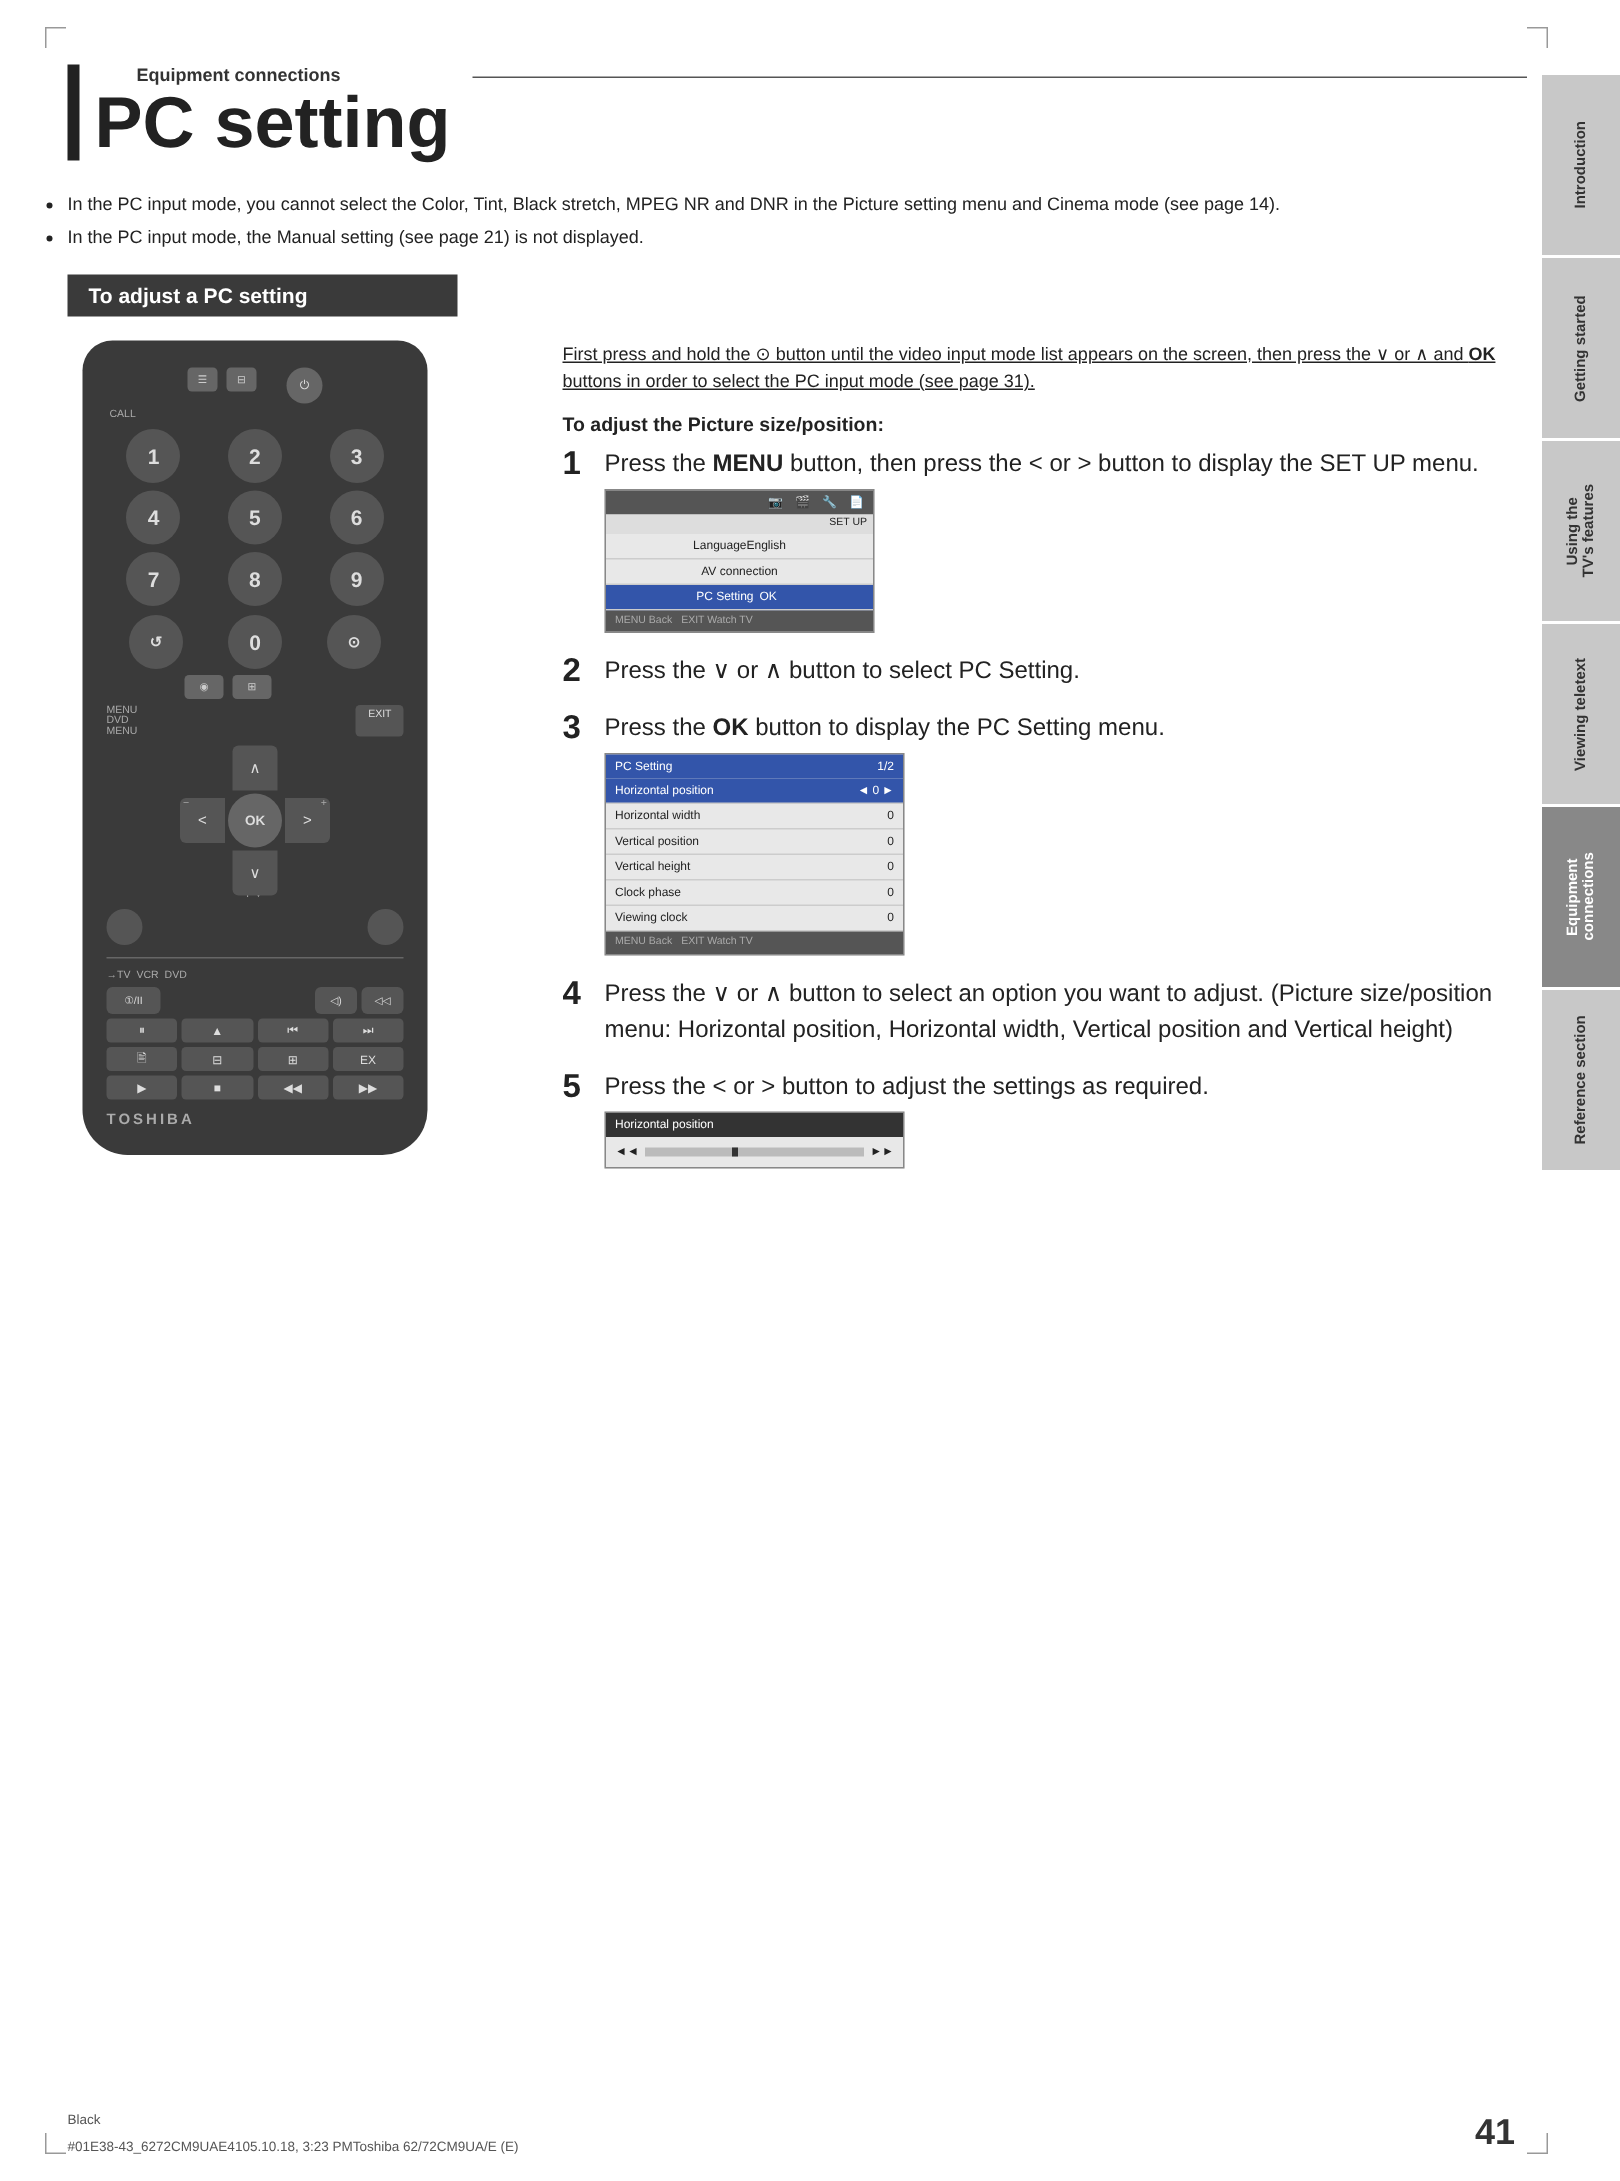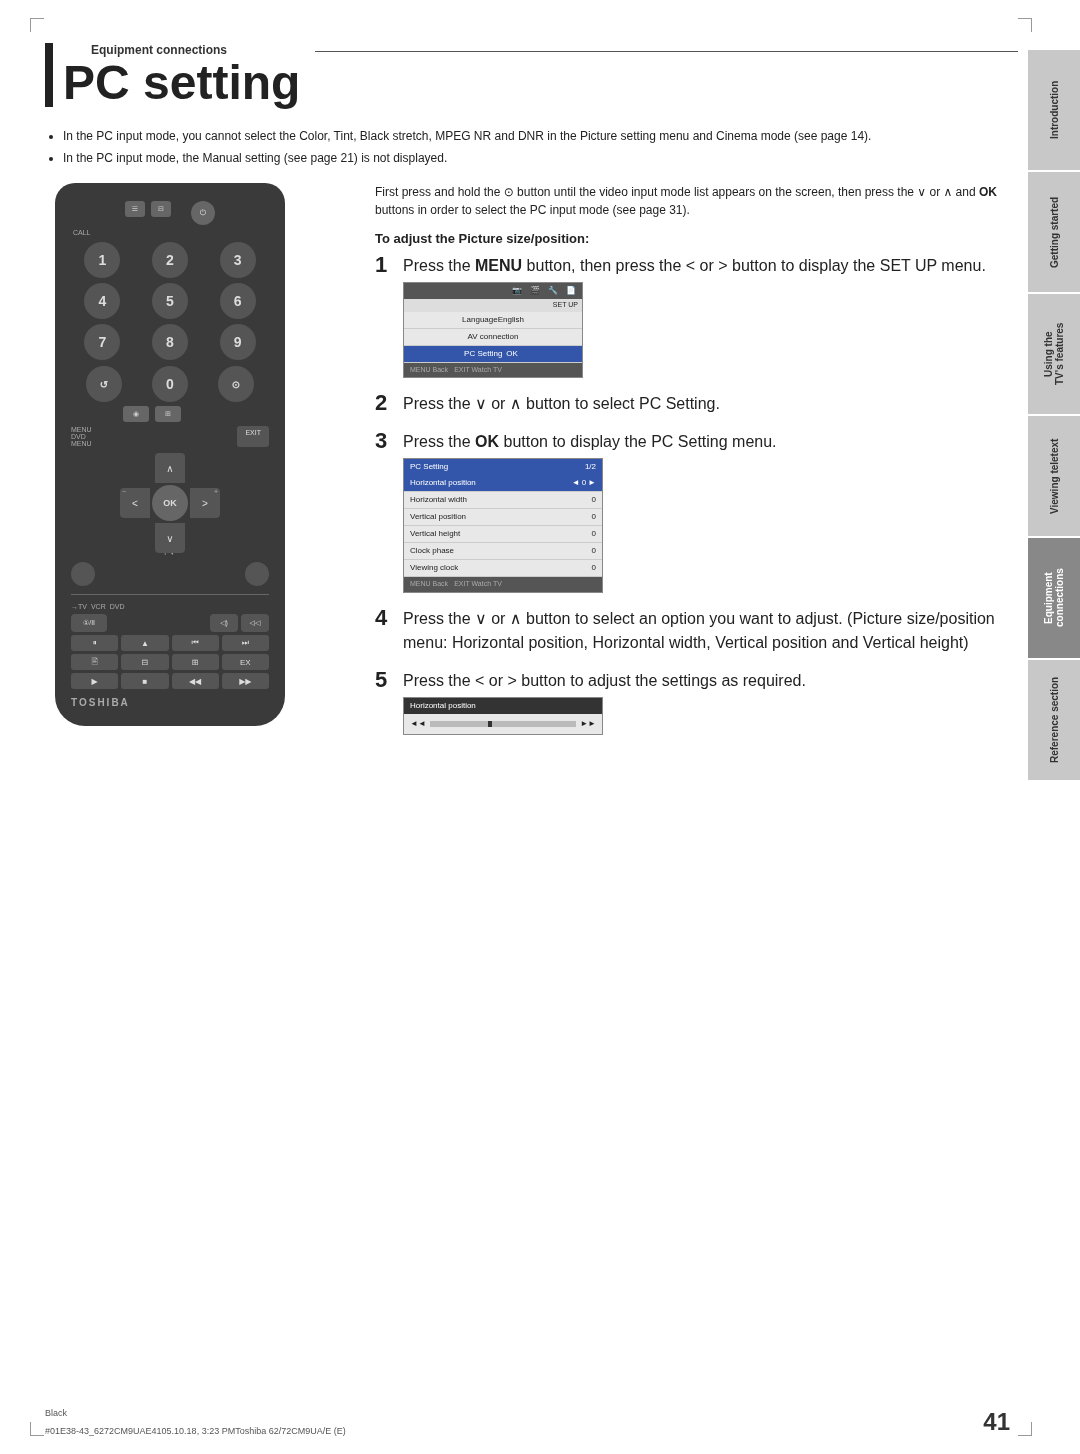--- a/index.html
+++ b/index.html
@@ -84,21 +84,20 @@
     }
 
     
     .bullets {
       margin-top: 20px;
       margin-bottom: 16px;
       font-size: 12px;
       line-height: 1.5;
     }
     .bullets li {
-      margin-left: 18px;
       margin-bottom: 4px;
       list-style-type: disc;
     }
 
     
     .adjust-header {
       background: #3a3a3a;
       color: #fff;
       font-size: 14px;
       font-weight: bold;
@@ -404,20 +403,21 @@
       height: 100%;
       width: 4px;
       background: #333;
     }
 
     
     .intro-text {
       font-size: 12px;
       line-height: 1.5;
       margin-bottom: 12px;
+      text-decoration: underline;
     }
     .subsection-title {
       font-size: 13px;
       font-weight: bold;
       margin-bottom: 8px;
     }
 
     
     .page-footer {
       position: absolute;
@@ -486,20 +486,21 @@
     <div style="position:absolute; top:8px; left:270px; right:0; height:1px; background:#555;"></div>
   </div>
 
   
   <ul class="bullets">
     <li>In the PC input mode, you cannot select the Color, Tint, Black stretch, MPEG NR and DNR in the Picture setting menu and Cinema mode (see page 14).</li>
     <li>In the PC input mode, the Manual setting (see page 21) is not displayed.</li>
   </ul>
 
   
+  <div class="adjust-header">To adjust a PC setting</div>
 
   
   <div class="two-col">
 
     <div class="left-col">
       <div class="remote">
 
         <div class="icon-row">
           <div class="icon-sq">☰</div>
           <div class="icon-sq">⊟</div>

